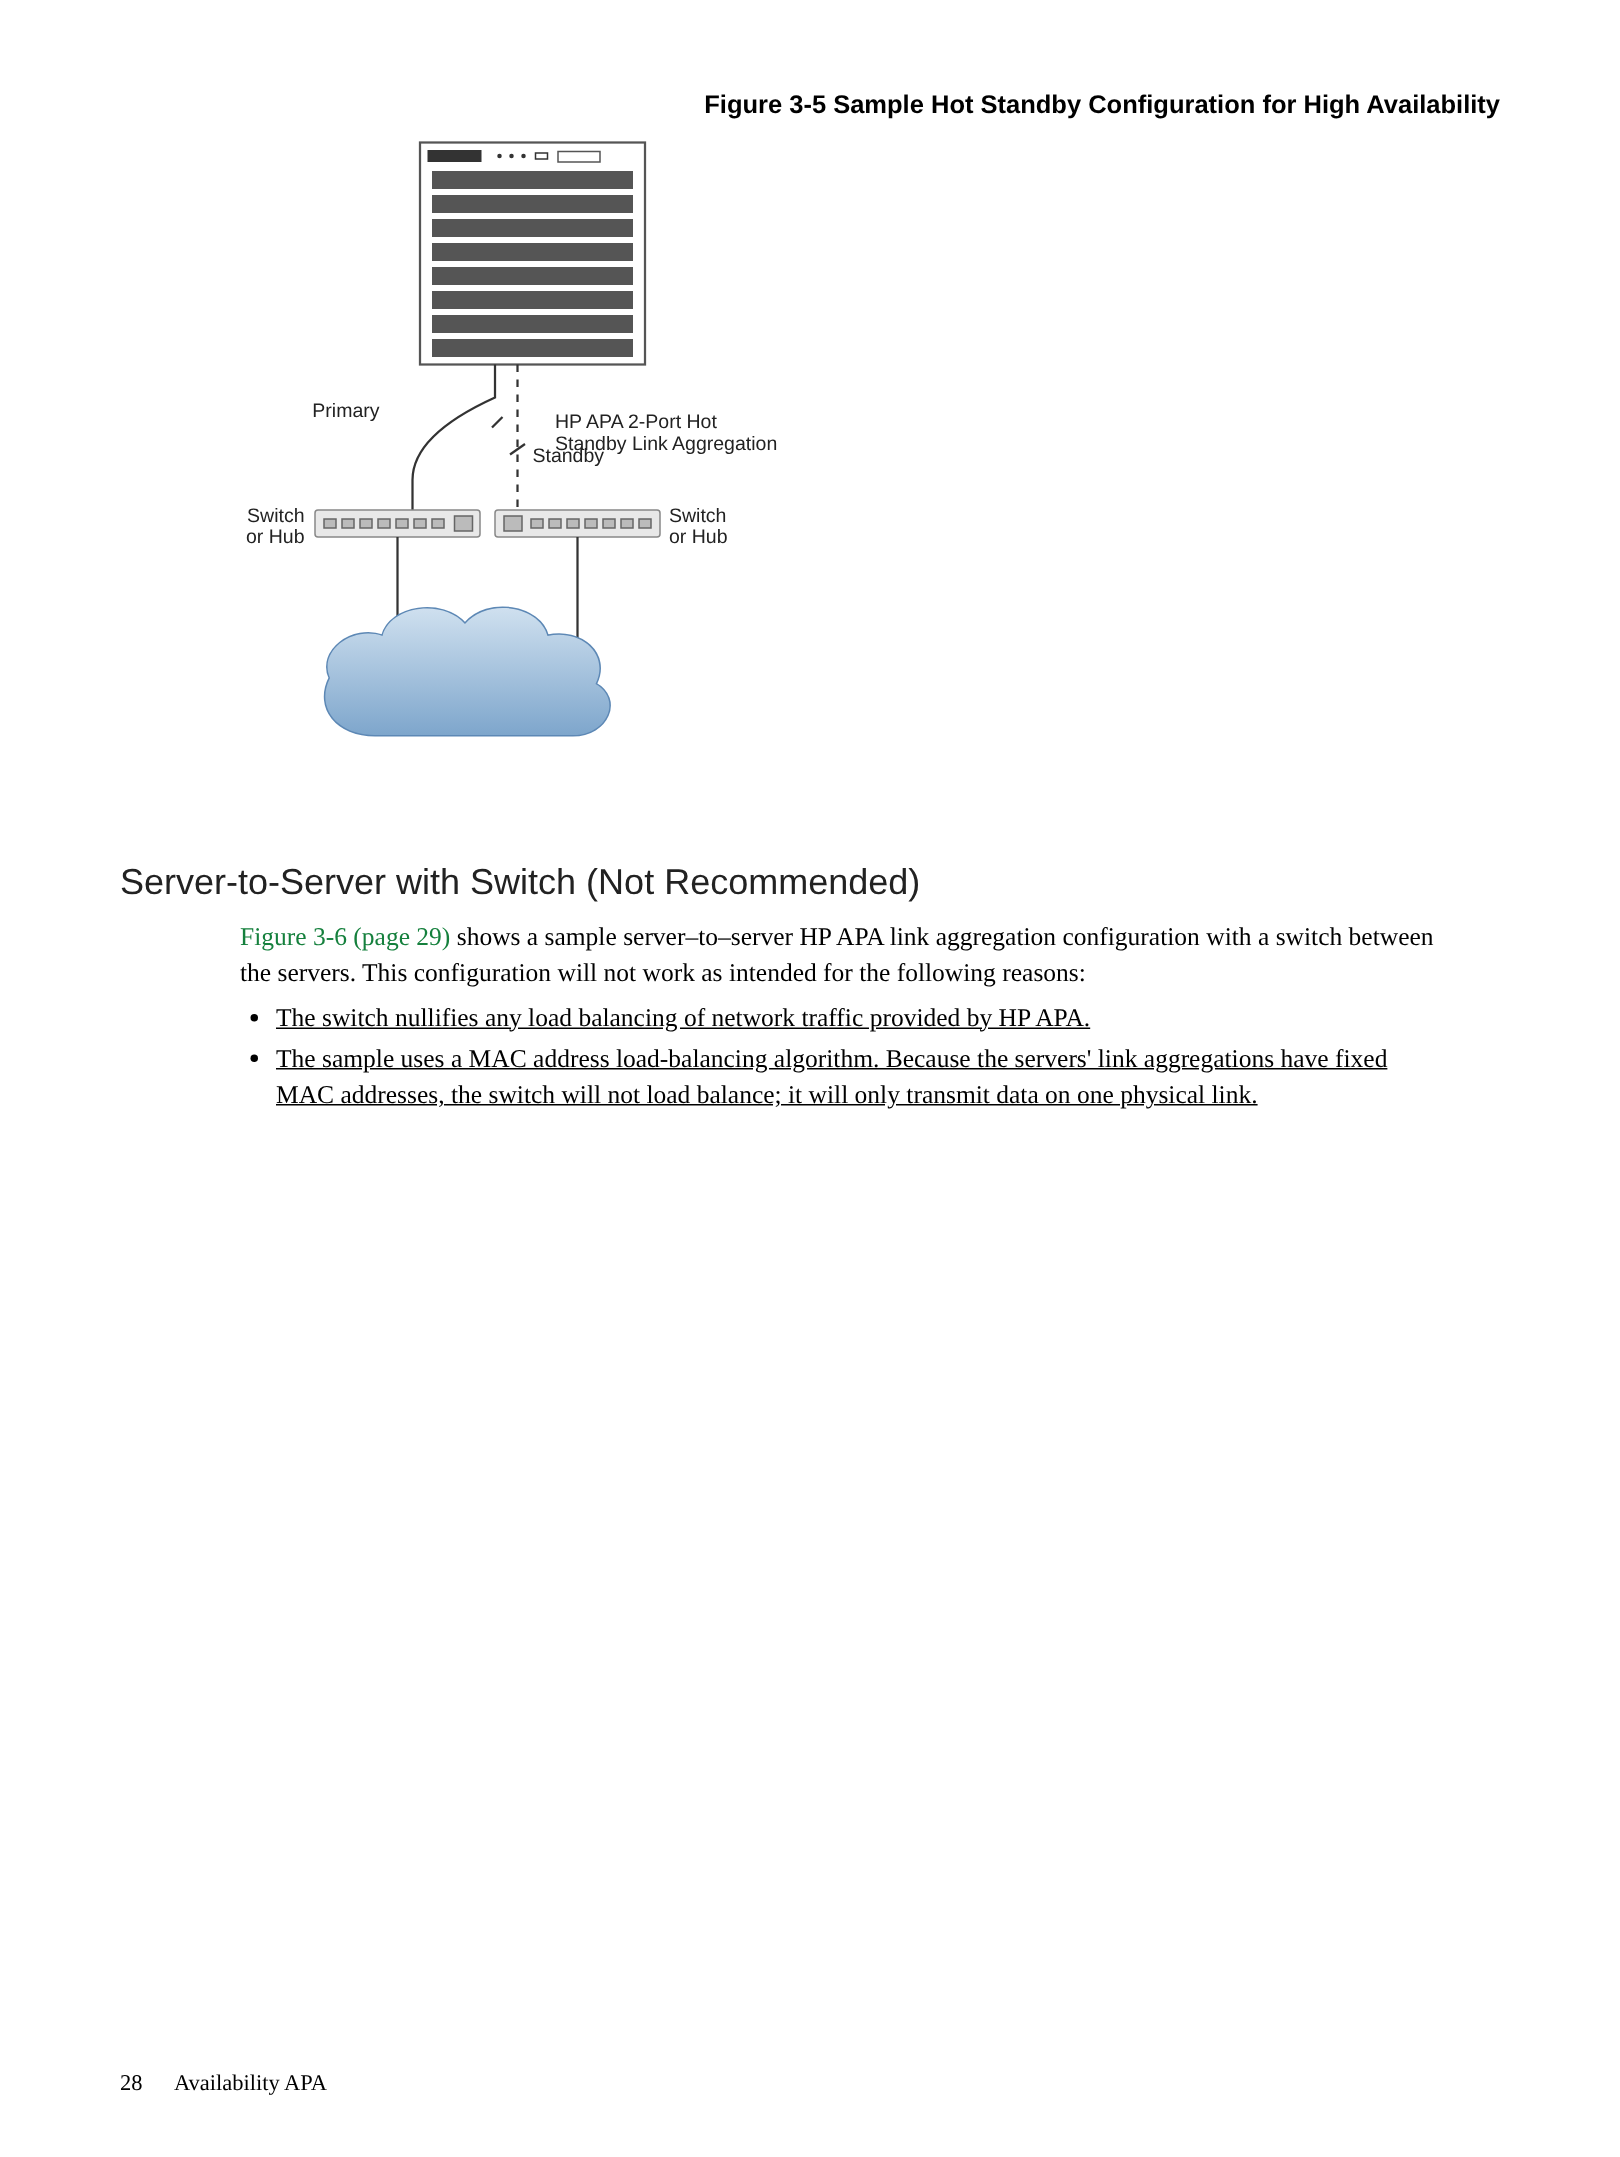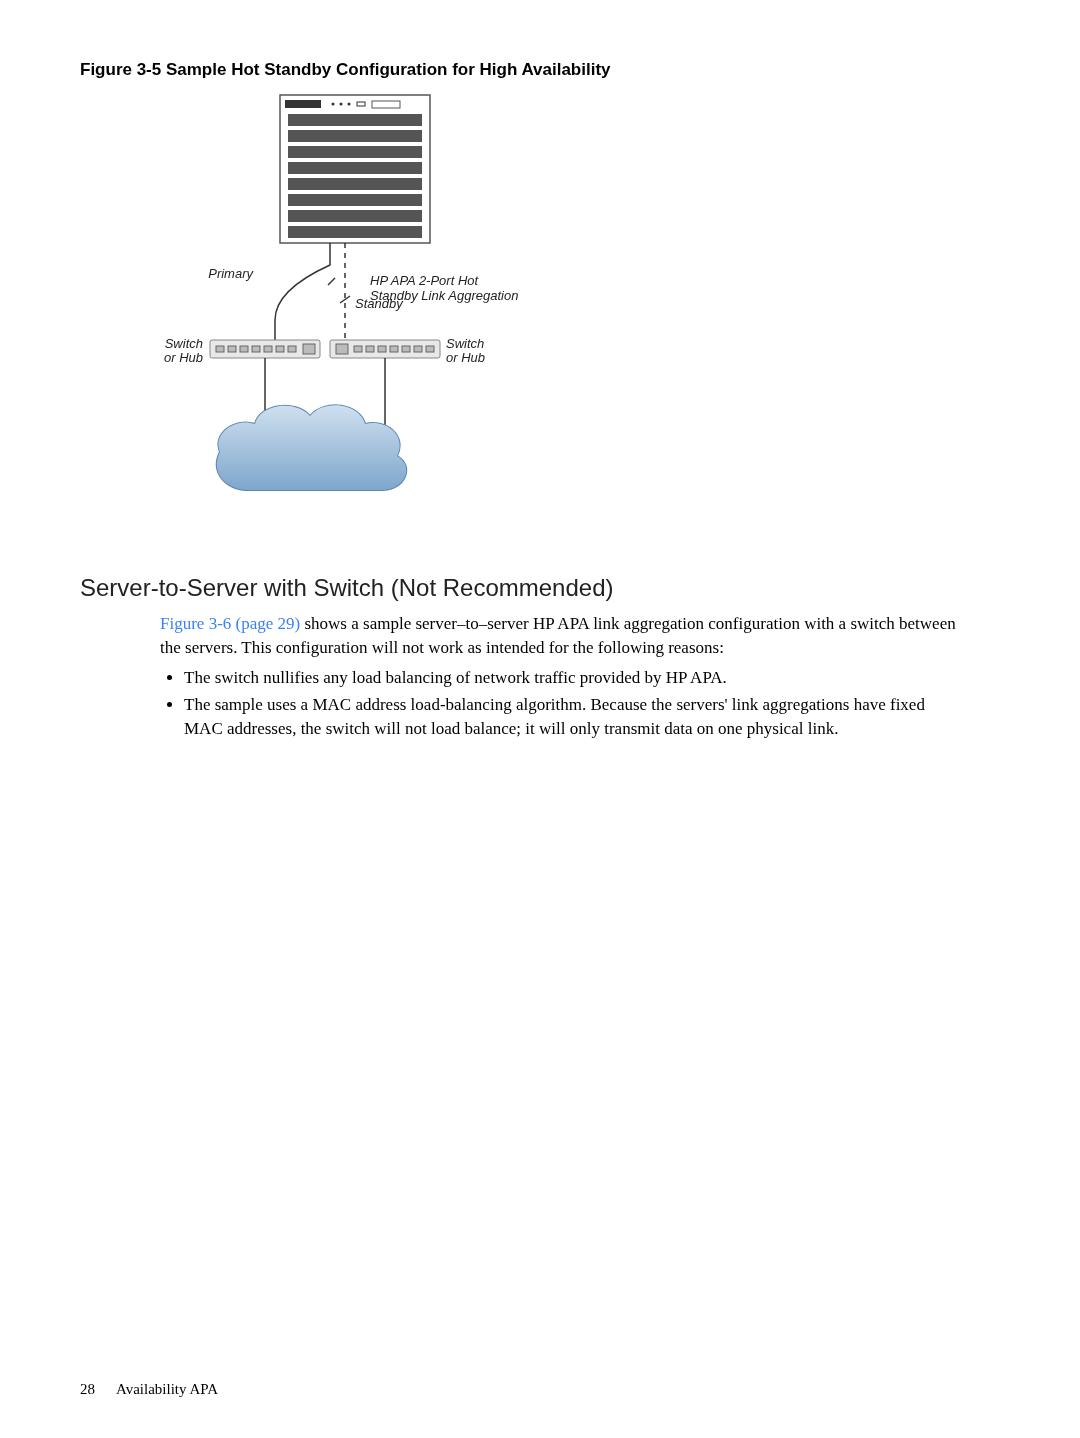--- a/index.html
+++ b/index.html
@@ -12,52 +12,53 @@
     width: 1080px;
     height: 1438px;
     box-sizing: border-box;
     position: relative;
   }
   .figure-title {
     font-family: Arial, Helvetica, sans-serif;
     font-weight: bold;
     font-size: 17px;
     margin-bottom: 10px;
+    text-align: right;
   }
   .diagram {
     margin: 10px 0 20px 50px;
-    font-style: italic;
   }
   .section-heading {
     font-family: Arial, Helvetica, sans-serif;
     font-weight: normal;
     font-size: 24px;
     margin-top: 16px;
     margin-bottom: 10px;
     color: #222;
   }
   .body-text {
     margin-left: 80px;
     margin-right: 40px;
     font-size: 17px;
     line-height: 1.4;
   }
   .body-text p {
     margin: 6px 0;
   }
   .body-text a {
-    color: #3b82f6;
+    color: #15803d;
     text-decoration: none;
   }
   .body-text ul {
     margin: 6px 0;
     padding-left: 24px;
   }
   .body-text li {
     margin-bottom: 4px;
+    text-decoration: underline;
   }
   .footer {
     position: absolute;
     bottom: 40px;
     left: 80px;
     font-size: 15px;
   }
   .footer .pnum { margin-right: 18px; }
 </style>
 </head>

